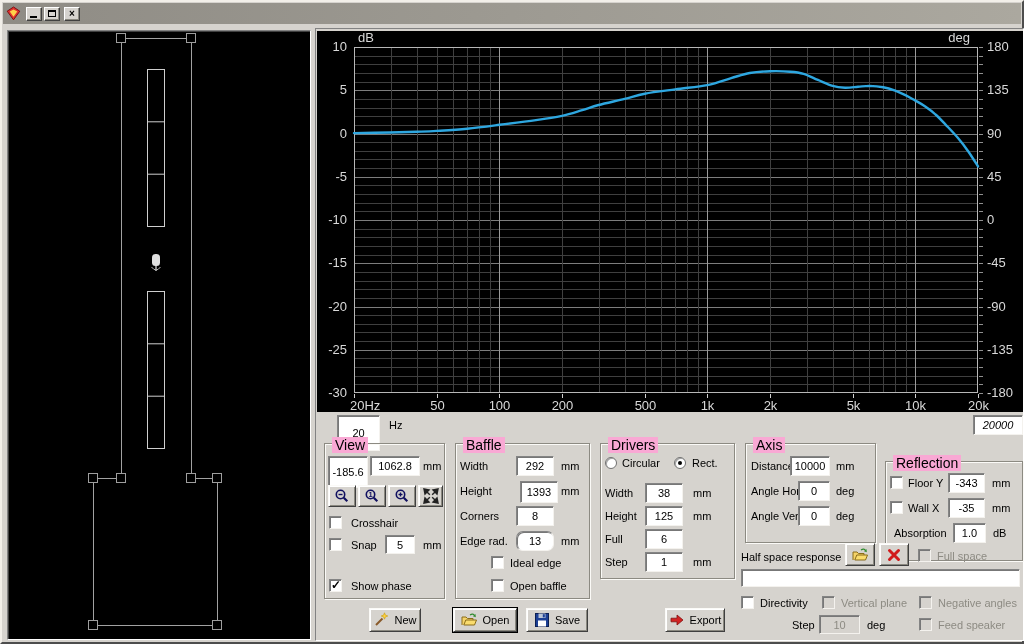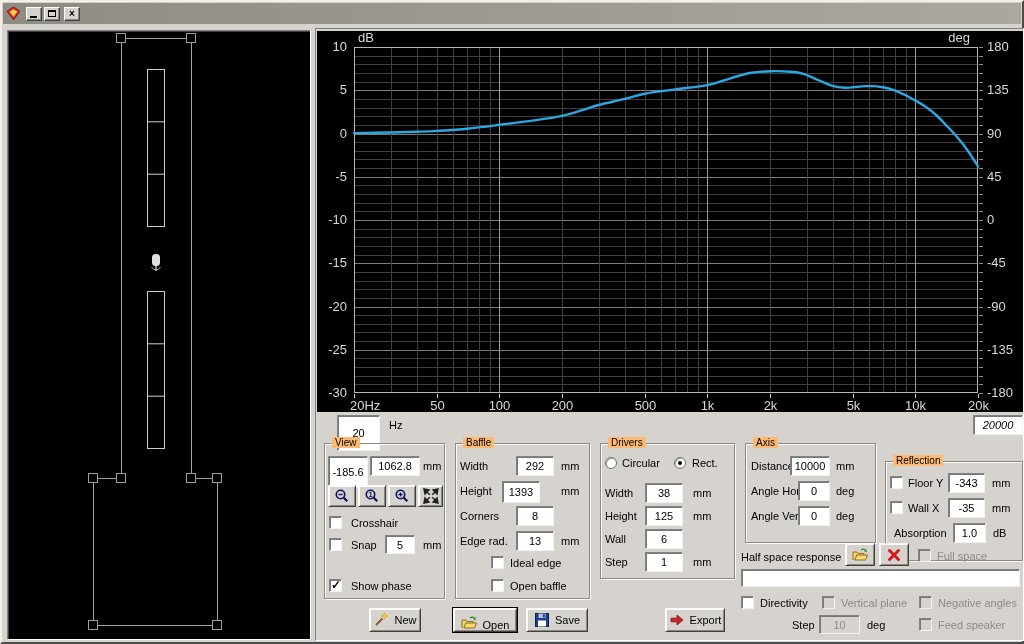--- a/index.html
+++ b/index.html
@@ -15,28 +15,28 @@
   .glyph-max{width:8px;height:7px;border:1px solid #000;border-top-width:2px;}
   .panel-left{position:absolute;left:5px;top:28px;width:304px;height:610px;background:#000;border:1px solid;border-color:#828282 #fff #fff #828282;box-shadow:inset 1px 1px 0 #404040;}
   .panel-right{position:absolute;left:313px;top:26px;width:709px;height:613px;background:#d6d3ce;border:1px solid;border-color:#828282 #fff #fff #828282;}
   .chart-box{position:absolute;left:315px;top:29px;width:706px;height:381px;background:#000;}
   .lbl{position:absolute;font-size:11px;color:#000;white-space:nowrap;}
   .dislbl{color:#8d8b83;}
   .tb{position:absolute;background:#fff;border:1px solid;border-color:#848484 #f4f2ee #f4f2ee #848484;box-shadow:inset 1px 1px 0 #777;font-size:11px;text-align:center;color:#000;outline:none;}
   .tb.left{text-align:left;padding-left:3px;}
   .tb.dis{background:#d6d3ce;color:#8d8b83;}
   .gb{position:absolute;border:1px solid #8c8a82;box-shadow:1px 1px 0 #fbfaf7,inset 1px 1px 0 #fbfaf7;}
-  .legend{position:absolute;top:-7px;left:7px;background:#fdba74;padding:0 3px;font-size:10px;white-space:nowrap;}
+  .legend{position:absolute;top:-7px;left:7px;background:#f9a8d4;padding:0 3px;font-size:14px;white-space:nowrap;}
   .cb{position:absolute;width:13px;height:13px;background:#fff;border:1px solid;border-color:#848484 #f4f2ee #f4f2ee #848484;box-shadow:inset 1px 1px 0 #777;}
   .cb.dis{background:#d6d3ce;}
   .cb.checked::after{content:"\2713";position:absolute;left:1px;top:-2px;font-size:12px;font-weight:bold;color:#000;}
   .radio{position:absolute;width:12px;height:12px;border-radius:50%;background:#fff;border:1px solid #707070;box-shadow:inset 1px 1px 0 #a5a5a5;}
   .radio.sel::after{content:"";position:absolute;left:3px;top:3px;width:4px;height:4px;border-radius:50%;background:#000;}
   .btn{position:absolute;background:#d6d3ce;border:1px solid;border-color:#fbfaf7 #404040 #404040 #fbfaf7;box-shadow:inset 1px 1px 0 #fff,inset -1px -1px 0 #8a887f;font-size:11px;color:#000;display:flex;align-items:center;justify-content:center;gap:5px;cursor:default;}
-  .btn.default{outline:1px solid #000;align-items:flex-end;}
+  .btn.default{outline:1px solid #000;}
   svg text{font-family:"Liberation Sans",sans-serif;}
 </style>
 </head>
 <body>
 
 <div class="window">
 
   <div class="titlebar">
     <svg width="15" height="15">
       <polygon points="7.5,1 13.8,5.2 7.5,13.8 1.2,5.2" fill="#e03030" stroke="#801010" stroke-width="1"></polygon>
@@ -306,46 +306,46 @@
     <span class="cb checked" style="left:4px;top:135px"></span>
     <span class="lbl" style="left:26px;top:136px">Show phase</span>
   </div>
 
   <div class="gb" style="left:453px;top:441px;width:135px;height:156px">
     <span class="legend">Baffle</span>
     <span class="lbl" style="left:4px;top:16px">Width</span>
     <input class="tb" style="left: 60px; top: 12px; width: 38px; height: 20px;" value="292">
     <span class="lbl" style="left:105px;top:16px">mm</span>
     <span class="lbl" style="left:4px;top:41px">Height</span>
-    <input class="tb" style="left: 46px; top: 37px; width: 38px; height: 22px;" value="1393">
+    <input class="tb" style="left: 64px; top: 37px; width: 38px; height: 22px;" value="1393">
     <span class="lbl" style="left:105px;top:41px">mm</span>
     <span class="lbl" style="left:4px;top:66px">Corners</span>
     <input class="tb" style="left: 60px; top: 62px; width: 38px; height: 20px;" value="8">
     <span class="lbl" style="left:4px;top:91px">Edge rad.</span>
-    <input class="tb" style="left: 60px; top: 87px; width: 38px; height: 20px;" value="13">
+    <input class="tb" style="left: 60px; top: 87px; width: 38px; height: 20px; border-radius: 7px;" value="13">
     <span class="lbl" style="left:105px;top:91px">mm</span>
     <span class="cb" style="left:35px;top:112px"></span>
     <span class="lbl" style="left:54px;top:113px">Ideal edge</span>
     <span class="cb" style="left:35px;top:135px"></span>
     <span class="lbl" style="left:54px;top:136px">Open baffle</span>
   </div>
 
   <div class="gb" style="left:598px;top:441px;width:135px;height:136px">
     <span class="legend">Drivers</span>
     <span class="radio" style="left:4px;top:13px"></span>
     <span class="lbl" style="left:21px;top:13px">Circular</span>
     <span class="radio sel" style="left:73px;top:13px"></span>
     <span class="lbl" style="left:91px;top:13px">Rect.</span>
     <span class="lbl" style="left:4px;top:43px">Width</span>
     <input class="tb" style="left: 44px; top: 39px; width: 38px; height: 20px;" value="38">
     <span class="lbl" style="left:92px;top:43px">mm</span>
     <span class="lbl" style="left:4px;top:66px">Height</span>
     <input class="tb" style="left: 44px; top: 62px; width: 38px; height: 20px;" value="125">
     <span class="lbl" style="left:92px;top:66px">mm</span>
-    <span class="lbl" style="left:4px;top:89px">Wall</span>
+    <span class="lbl" style="left:4px;top:89px">Full</span>
     <input class="tb" style="left: 44px; top: 85px; width: 38px; height: 20px;" value="6">
     <span class="lbl" style="left:4px;top:112px">Step</span>
     <input class="tb" style="left: 44px; top: 108px; width: 38px; height: 20px;" value="1">
     <span class="lbl" style="left:92px;top:112px">mm</span>
   </div>
 
   <div class="gb" style="left:743px;top:441px;width:131px;height:100px">
     <span class="legend">Axis</span>
     <span class="lbl" style="left:5px;top:16px">Distance</span>
     <input class="tb" style="left: 44px; top: 12px; width: 40px; height: 20px;" value="10000">

